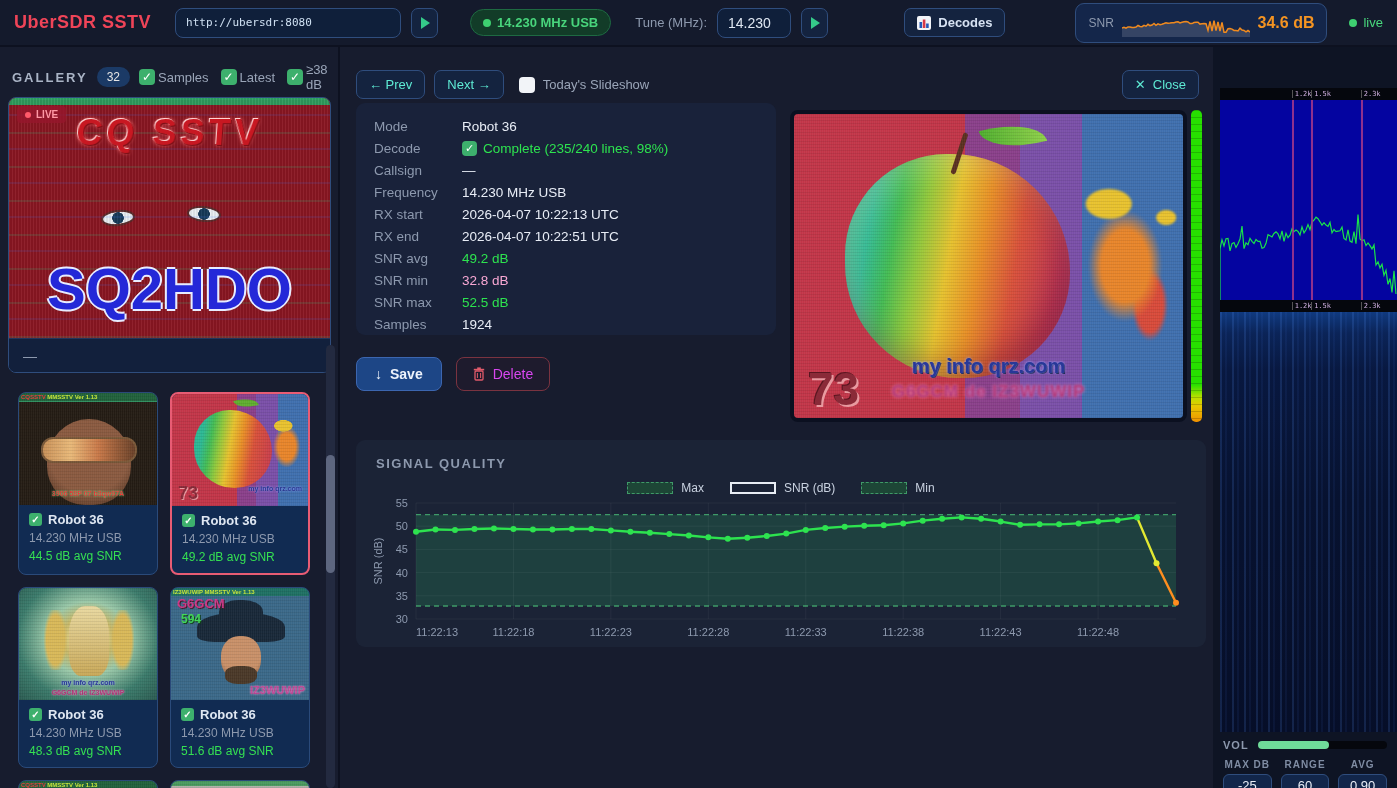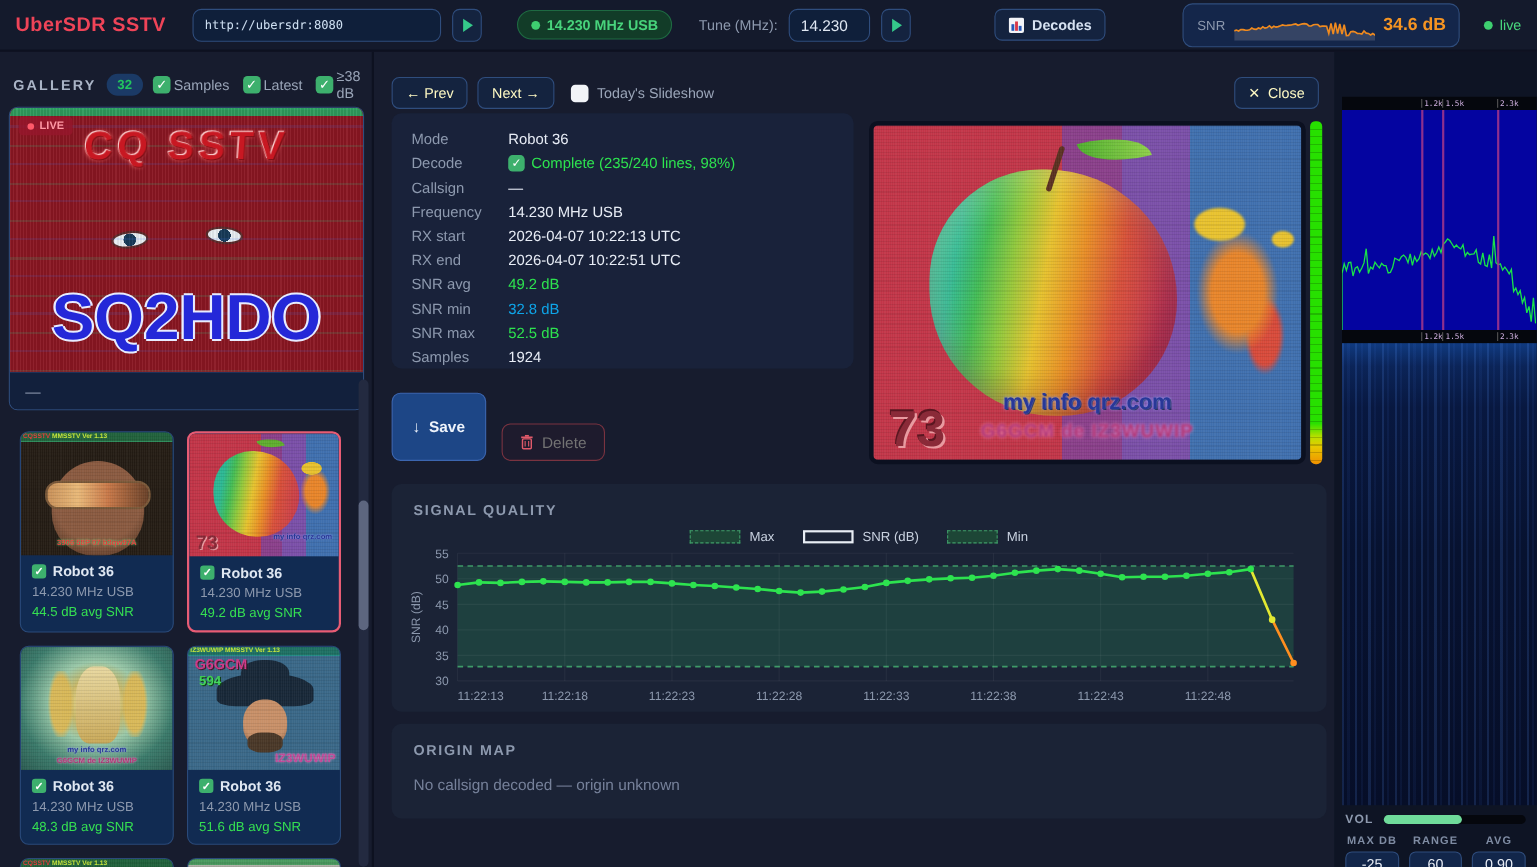--- a/index.html
+++ b/index.html
@@ -14,35 +14,35 @@
     color:#cfe0f2; font-family:"DejaVu Sans Mono", monospace; font-size:11px; padding:0 10px; }
   .icon-btn { width:30px; height:30px; background:#14233f; border:1px solid #2f4d7d; border-radius:7px;
     display:flex; align-items:center; justify-content:center; cursor:pointer; }
   .play-tri { width:0; height:0; border-left:9px solid #35c98a; border-top:6px solid transparent; border-bottom:6px solid transparent; margin-left:2px;}
   .pill-status { margin-left:22px; background:#123c28; border:1px solid #1e6a42; color:#48d47c; border-radius:14px;
     padding:5px 12px; font-size:13px; font-weight:bold; display:flex; align-items:center; gap:6px; white-space:nowrap;}
   .dot-g { width:8px; height:8px; border-radius:50%; background:#3ecf70; display:inline-block;}
   .lbl { color:#8d99ae; font-size:13px; margin-left:14px; white-space:nowrap;}
   .tune-input { width:74px; height:30px; background:#0f1f3a; border:1px solid #2f4d7d; border-radius:8px;
     color:#dfe7f2; font-size:14px; padding:0 10px; }
-  .btn { background:#14233f; border:1px solid #2f4d7d; border-radius:7px; color:#fef9c3; font-size:13px;
+  .btn { background:#14233f; border:1px solid #2f4d7d; border-radius:7px; color:#5eead4; font-size:13px;
     padding:6px 12px; cursor:pointer; display:inline-flex; align-items:center; gap:7px; white-space:nowrap;}
   .decodes-btn { margin-left:66px; font-weight:bold; color:#d7e2f2;}
   .snr-panel { margin-left:60px; width:252px; height:40px; background:#14264a; border:1px solid #2f4d7d;
     border-radius:9px; display:flex; align-items:center; padding:0 12px; gap:8px;}
   .snr-lbl { color:#8d99ae; font-size:12px; }
   .snr-val { color:#f59422; font-size:16px; font-weight:bold; white-space:nowrap;}
   .live-ind { color:#49d97e; font-size:13px; display:flex; align-items:center; gap:6px; margin-left:12px;}
 
   
   .sidebar { position:absolute; left:0; top:47px; width:340px; height:741px; background:#171c2e;
     border-right:2px solid #0d1120; }
   .gal-head { position:absolute; left:12px; top:15px; display:flex; align-items:center; gap:9px; width:318px;}
   .gal-title { color:#aab4c6; font-weight:bold; font-size:13px; letter-spacing:2px;}
-  .count-badge { background:#1b3a66; color:#22c55e; font-size:12px; font-weight:bold; border-radius:11px; padding:3px 10px;}
+  .count-badge { background:#1b3a66; color:#e5e5e5; font-size:12px; font-weight:normal; border-radius:11px; padding:3px 10px;}
   .chk { width:16px; height:16px; border-radius:4px; background:#3db06d; color:#fff; font-size:12px;
     display:inline-flex; align-items:center; justify-content:center; flex:none;}
   .chk.empty { background:#f2f4f8; color:transparent; }
   .chk-lbl { color:#9aa5b8; font-size:13px; margin-left:-3px;}
   .filter-item{display:flex;align-items:center;gap:6px;}
 
   .live-card { position:absolute; left:8px; top:50px; width:323px; height:276px; background:#0d1a33;
     border:1px solid #2f4d7d; border-radius:8px; overflow:hidden;}
   .live-img { position:relative; width:100%; height:240px; overflow:hidden; background:#7a1020;}
   .li-hair { position:absolute; inset:0;
@@ -89,26 +89,26 @@
   .main { position:absolute; left:342px; top:47px; width:871px; height:741px; }
   .toolbar { position:absolute; left:14px; top:23px; right:14px; display:flex; align-items:center; gap:9px;}
   .spacer{flex:1;}
   .slideshow { display:flex; align-items:center; gap:8px; color:#9aa5b8; font-size:13px; margin-left:6px;}
 
   .meta-panel { position:absolute; left:14px; top:56px; width:420px; height:232px; background:#19223a;
     border-radius:9px; padding:12px 18px;}
   .meta-row { display:flex; height:22px; align-items:center; font-size:13.5px;}
   .meta-label { width:88px; color:#8d99ae; flex:none;}
   .meta-val { color:#e8edf6; display:flex; align-items:center; gap:6px;}
-  .v-green{color:#2de34f;} .v-red{color:#0ea5e9;}
+  .v-green{color:#2de34f;} .v-red{color:#f9a8d4;}
   .action-row { position:absolute; left:14px; top:310px; display:flex; gap:14px;}
   .save-btn { background:#1d4686; border:1px solid #3c66b0; color:#eef3fb; font-weight:bold; border-radius:8px;
     padding:8px 18px; font-size:14px; display:flex; gap:8px; align-items:center; cursor:pointer;}
-  .del-btn { background:rgba(120,30,40,.08); border:1px solid #7a3340; color:#737373; border-radius:8px;
-    padding:8px 16px; font-size:14px; display:flex; gap:8px; align-items:center; cursor:pointer;margin-top:28px;}
+  .del-btn { background:rgba(120,30,40,.08); border:1px solid #7a3340; color:#d946ef; border-radius:8px;
+    padding:8px 16px; font-size:14px; display:flex; gap:8px; align-items:center; cursor:pointer;}
 
   .big-img { position:absolute; left:448px; top:63px; width:397px; height:312px; border:4px solid #0b1020;
     border-radius:8px; overflow:hidden; background:linear-gradient(90deg,#c23548 0 44%,#8a3f8a 44% 58%,#7a4fa8 58% 74%,#3f6fae 74% 100%);}
   .apple { position:absolute; left:13%; top:13%; width:58%; height:74%; border-radius:46% 54% 48% 52%;
     background:linear-gradient(100deg,#2cb894 0 14%,#44bc54 24%,#90c83c 34%,#e6c22e 46%,#e88f26 58%,#d8503a 72%,#c23852 88%,#b03060 100%);
     box-shadow:inset -10px -14px 30px rgba(80,0,40,.35), inset 10px 10px 26px rgba(255,255,200,.25);}
   .stem { position:absolute; left:42%; top:6%; width:5px; height:14%; background:#5a3020; transform:rotate(18deg); border-radius:3px;}
   .leaf { position:absolute; left:48%; top:3%; width:64px; height:26px; background:linear-gradient(90deg,#4fae2e,#8fd04a); border-radius:0 100% 0 100%; transform:rotate(-14deg);}
   .splash { position:absolute; right:-4%; top:18%; width:42%; height:64%;
     background: radial-gradient(40px 26px at 45% 18%, #e8c22e 0 55%, rgba(0,0,0,0) 60%),
@@ -541,24 +541,20 @@
         <circle cx="689.0769230769231" cy="27.344000000000005" r="3" fill="#2de34f"></circle>
         <circle cx="708.5641025641025" cy="26.415999999999993" r="3" fill="#2de34f"></circle>
         <circle cx="728.0512820512821" cy="24.56" r="3" fill="#2de34f"></circle>
         <circle cx="747.5384615384615" cy="23.168000000000013" r="3" fill="#2de34f"></circle>
         <circle cx="767.025641025641" cy="20.384000000000007" r="3" fill="#2de34f"></circle>
         <circle cx="786.5128205128206" cy="66.32" r="3" fill="#e2e832"></circle>
         <circle cx="806" cy="105.76" r="3" fill="#ff8e1f"></circle>
       </svg>
   </div>
 
-  <div class="card om-card">
-    <div class="card-title">ORIGIN MAP</div>
-    <div class="om-text">No callsign decoded — origin unknown</div>
-  </div>
 </main>
 
 <aside class="audio">
   <div class="spec-wrap">
     <div class="spec-strip strip-top" id="strip-top">
         <span class="m-lbl" style="left: 40.5%;">1.2k</span>
         <span class="m-lbl" style="left: 51.5%;">1.5k</span>
         <span class="m-lbl" style="left: 79.5%;">2.3k</span>
       </div>
     <div class="spec-area" id="spec-area">

